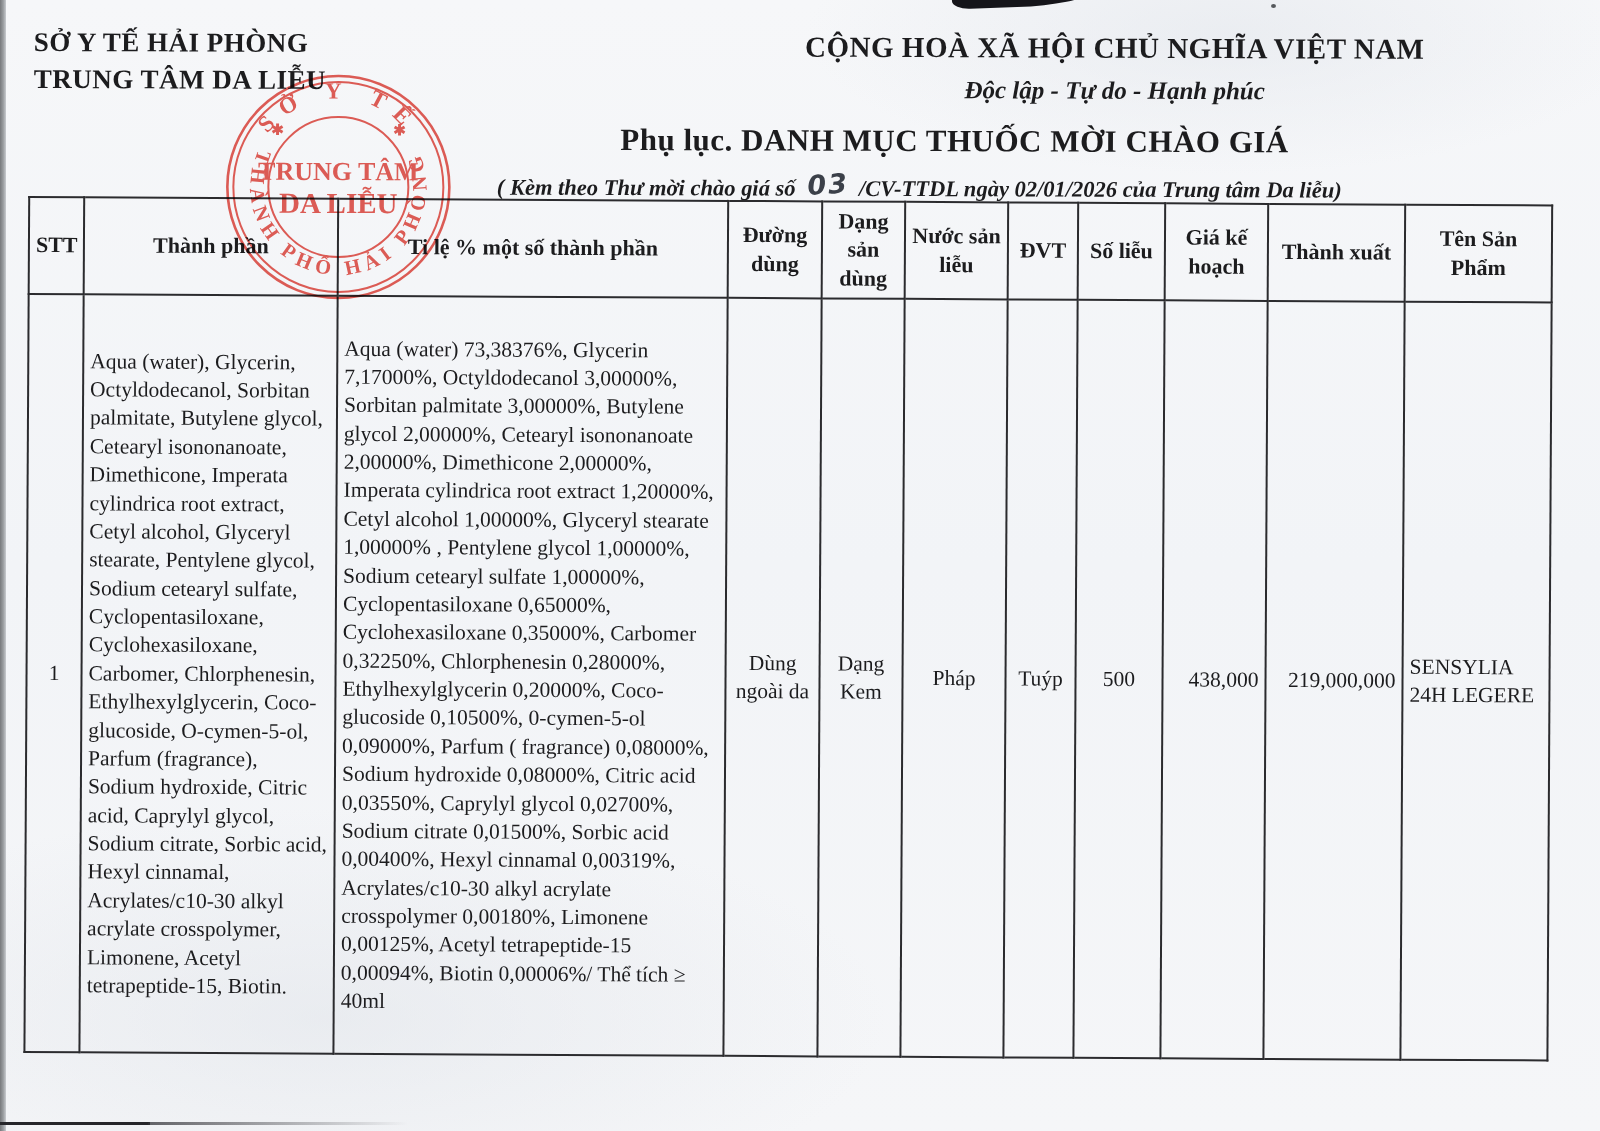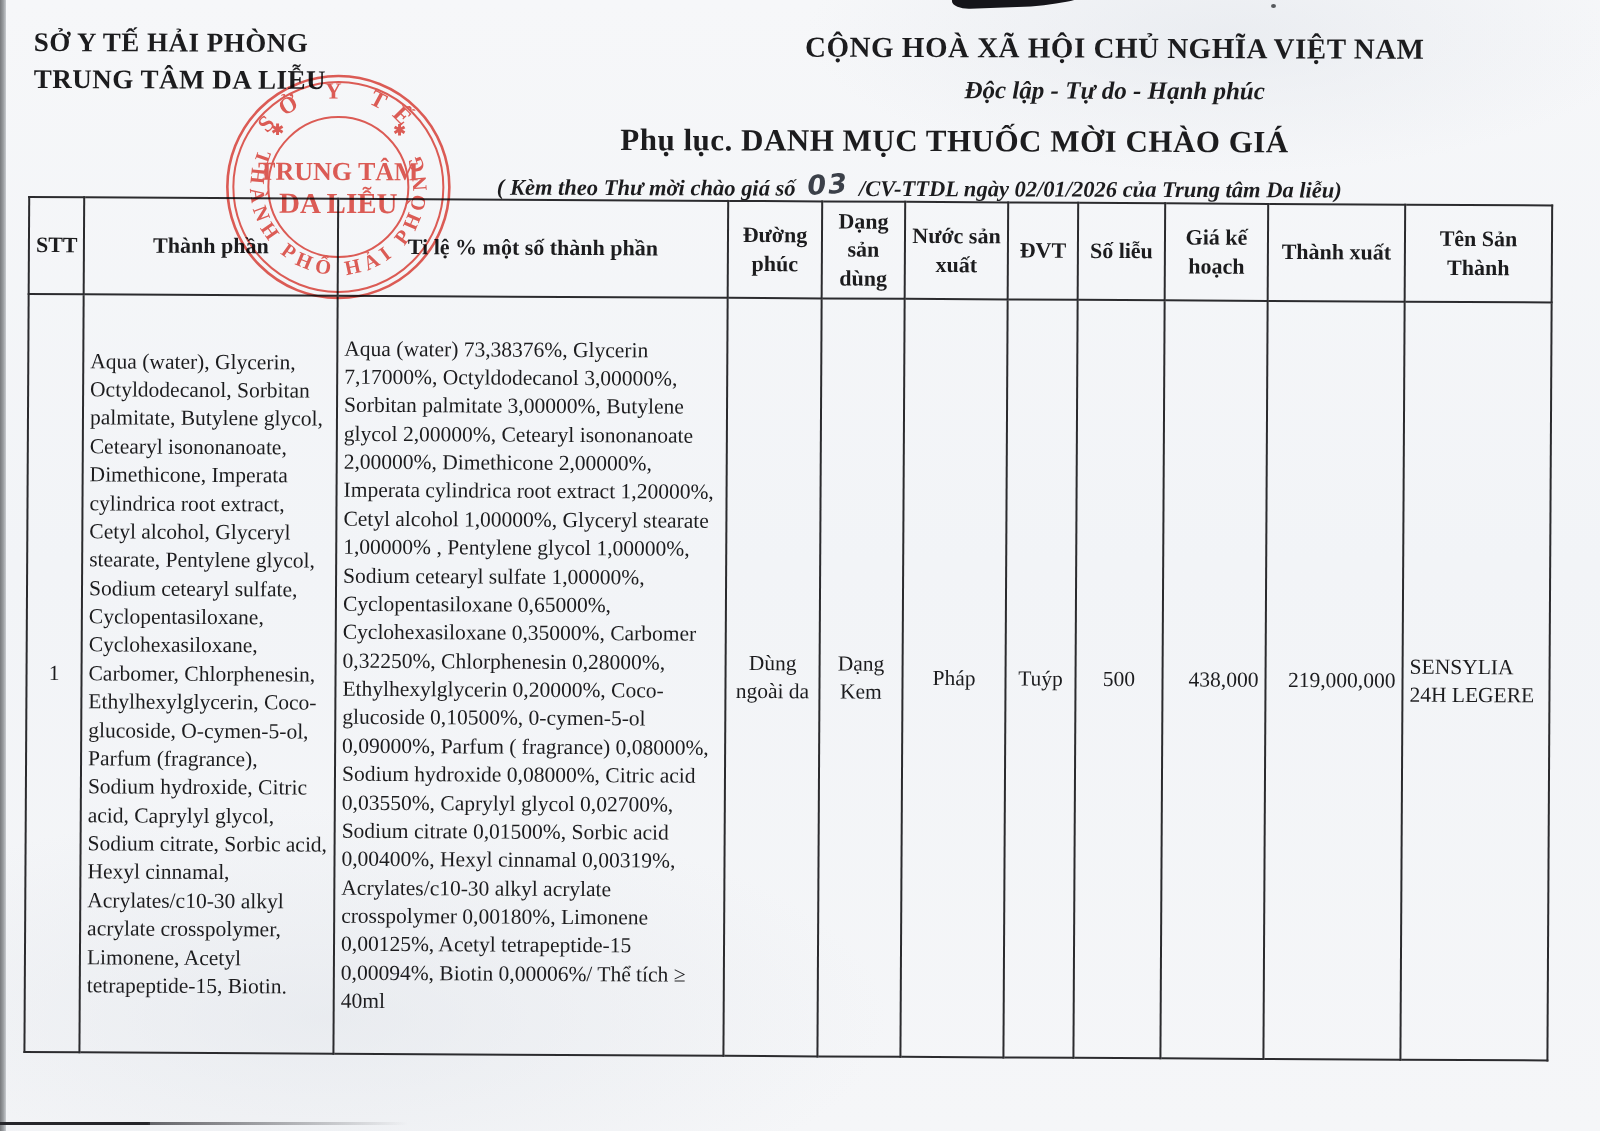--- a/index.html
+++ b/index.html
@@ -122,28 +122,28 @@
           <col style="width:87px">
           <col style="width:103px">
         <col style="width:137px">
           <col style="width:147px">
       </colgroup>
       <thead>
         <tr>
           <th>STT</th>
           <th>Thành phần</th>
           <th>Ti lệ % một số thành phần</th>
-          <th>Đường phúc</th>
+          <th>Đường dùng</th>
           <th>Dạng sản dùng</th>
-          <th>Nước sản xuất</th>
+          <th>Nước sản liễu</th>
           <th>ĐVT</th>
           <th>Số liễu</th>
           <th class="narrowpad">Giá kế hoạch</th>
           <th>Thành xuất</th>
-          <th class="narrowpad">Tên Sản Thành</th>
+          <th class="narrowpad">Tên Sản Phẩm</th>
         </tr>
       </thead>
       <tbody>
         <tr>
           <td class="c">1</td>
           <td class="l">Aqua (water), Glycerin, Octyldodecanol, Sorbitan palmitate, Butylene glycol, Cetearyl isononanoate, Dimethicone, Imperata cylindrica root extract, Cetyl alcohol, Glyceryl stearate, Pentylene glycol, Sodium cetearyl sulfate, Cyclopentasiloxane, Cyclohexasiloxane, Carbomer, Chlorphenesin, Ethylhexylglycerin, Coco-glucoside, O-cymen-5-ol, Parfum (fragrance), Sodium hydroxide, Citric acid, Caprylyl glycol, Sodium citrate, Sorbic acid, Hexyl cinnamal, Acrylates/c10-30 alkyl acrylate crosspolymer, Limonene, Acetyl tetrapeptide-15, Biotin.</td>
           <td class="l">Aqua (water) 73,38376%, Glycerin 7,17000%, Octyldodecanol 3,00000%, Sorbitan palmitate 3,00000%, Butylene glycol 2,00000%, Cetearyl isononanoate 2,00000%, Dimethicone 2,00000%, Imperata cylindrica root extract 1,20000%, Cetyl alcohol 1,00000%, Glyceryl stearate 1,00000% , Pentylene glycol  1,00000%, Sodium cetearyl sulfate 1,00000%, Cyclopentasiloxane 0,65000%, Cyclohexasiloxane 0,35000%, Carbomer 0,32250%, Chlorphenesin 0,28000%, Ethylhexylglycerin 0,20000%, Coco-glucoside 0,10500%, 0-cymen-5-ol 0,09000%, Parfum ( fragrance) 0,08000%, Sodium hydroxide 0,08000%, Citric acid 0,03550%, Caprylyl glycol 0,02700%, Sodium citrate 0,01500%, Sorbic acid 0,00400%, Hexyl cinnamal 0,00319%, Acrylates/c10-30 alkyl acrylate crosspolymer 0,00180%, Limonene 0,00125%, Acetyl tetrapeptide-15 0,00094%, Biotin 0,00006%/ Thể tích ≥ 40ml</td>
           <td class="c">Dùng ngoài da</td>
           <td class="c">Dạng Kem</td>
           <td class="c">Pháp</td>

